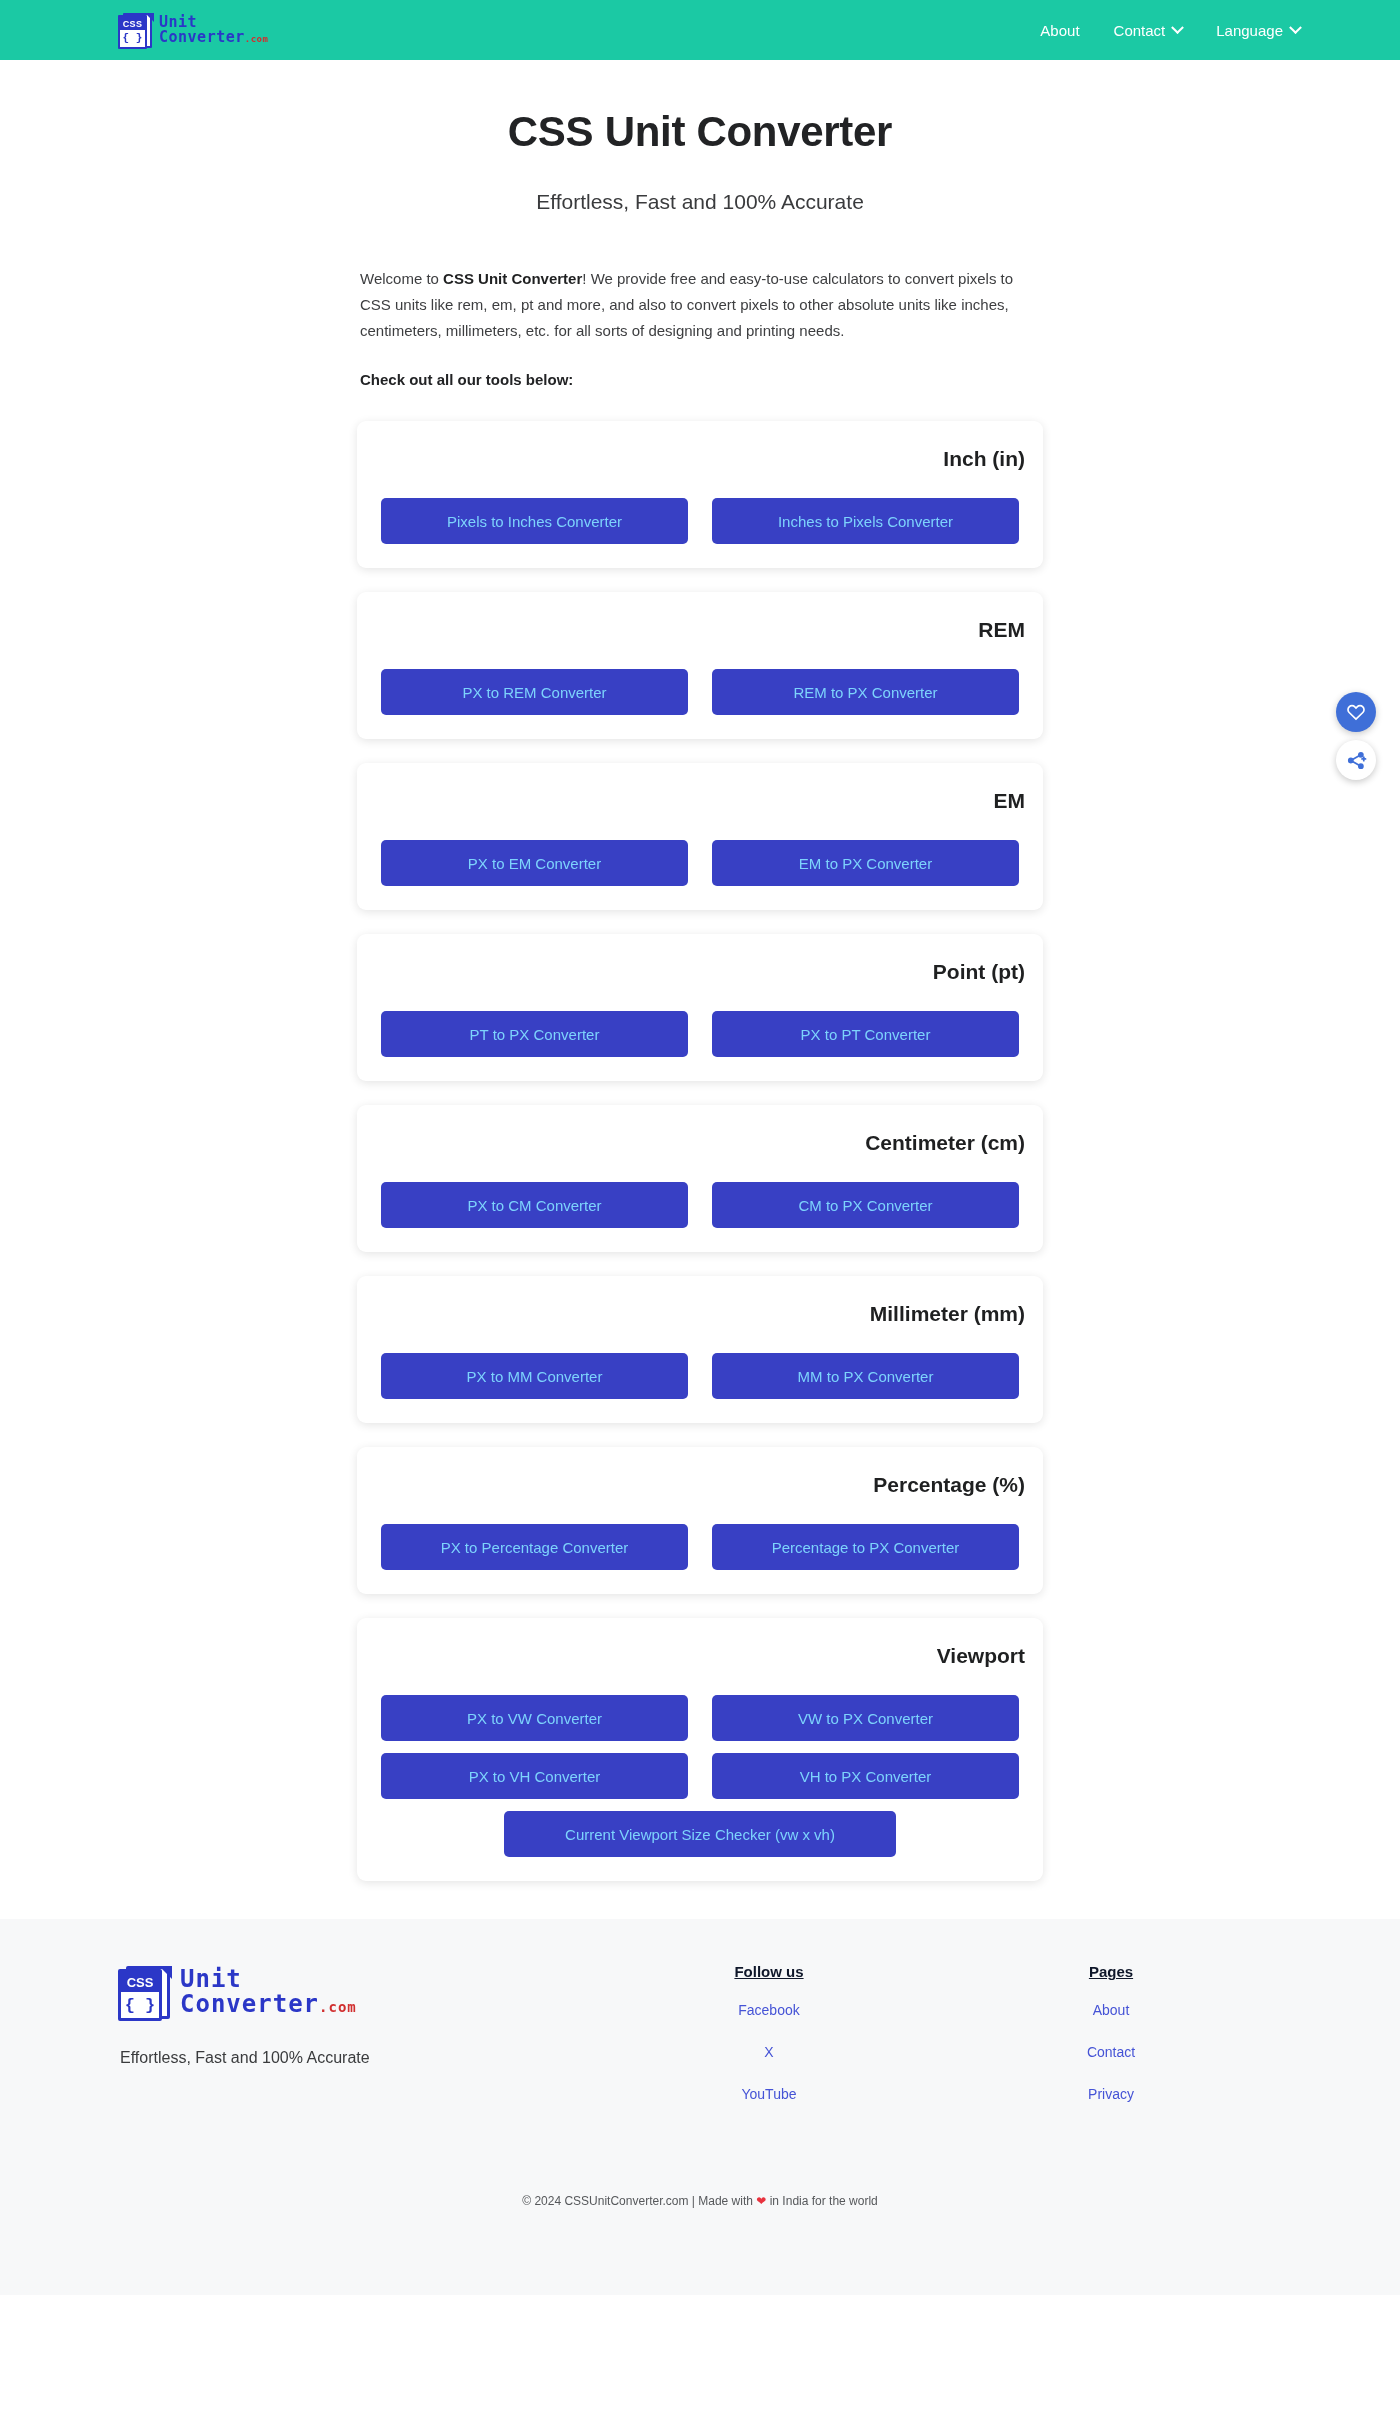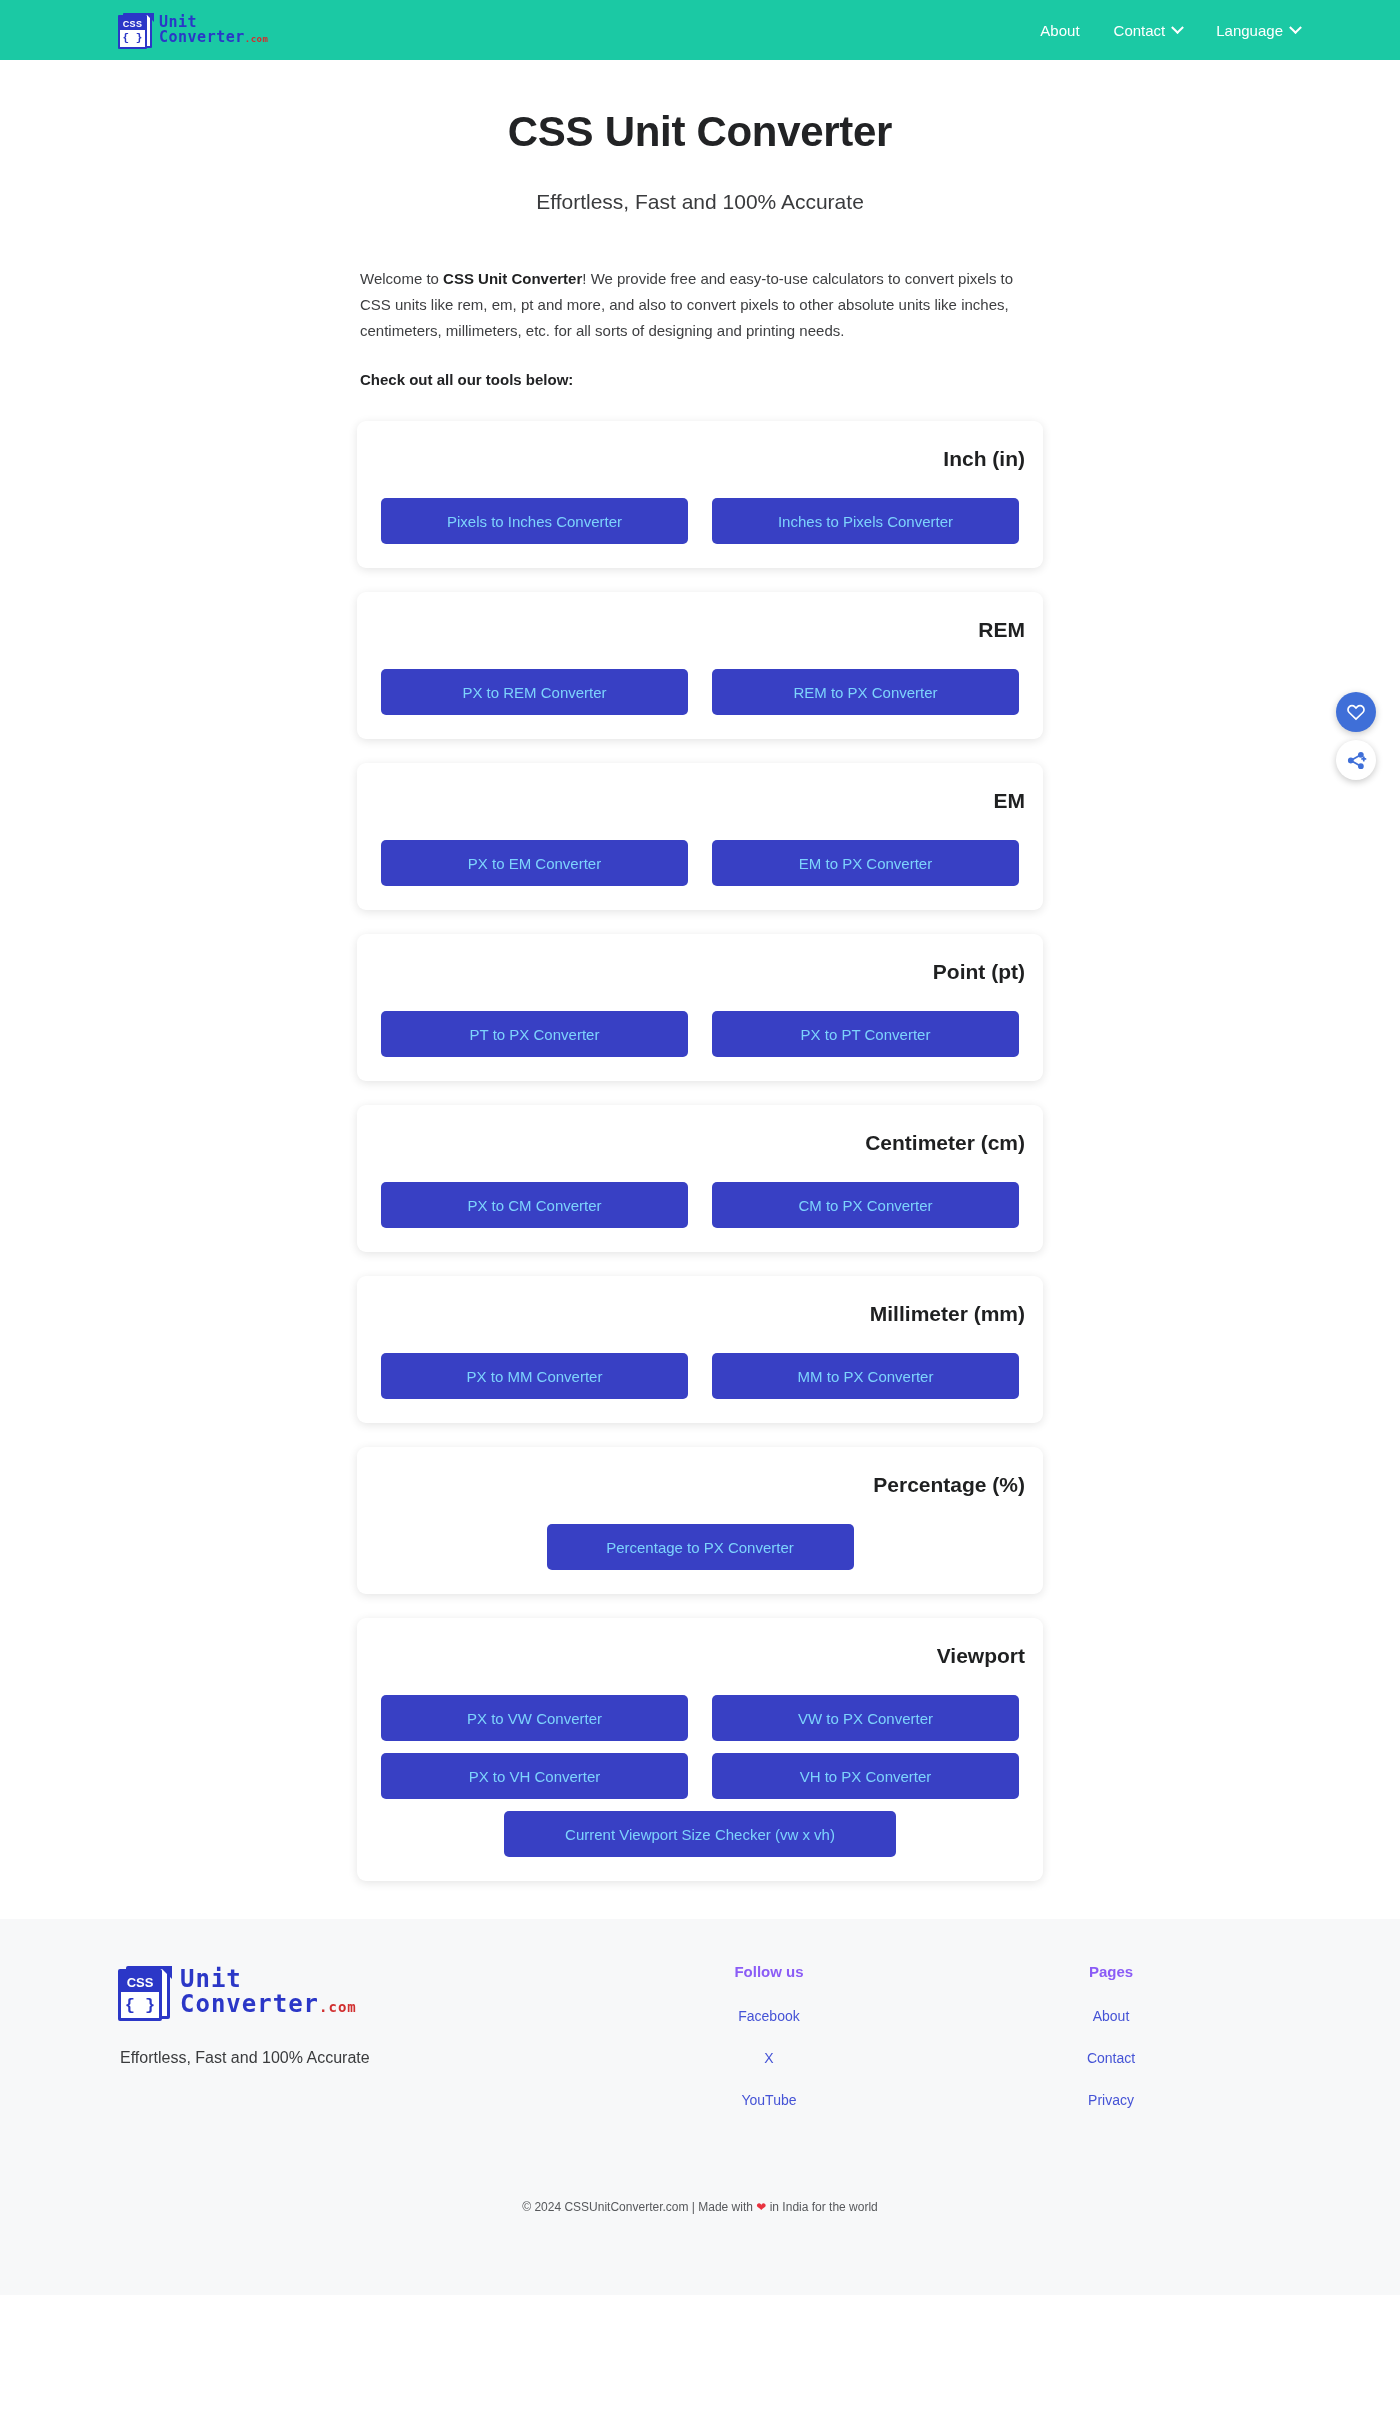--- a/index.html
+++ b/index.html
@@ -218,22 +218,23 @@
   .f-dot { color: #d12f2f; font-size: 14px; font-weight: bold; }
   .footer-tagline {
     margin-top: 28px;
     font-size: 16px;
     color: #3a3b3d;
     padding-left: 2px;
   }
   .fcol-head {
     font-size: 15px;
     font-weight: bold;
-    color: #8b5cf6;
-    margin-bottom: 28px;
+    color: #0f172a;
+    margin-bottom: 22px;
+    text-decoration: underline;
   }
   .flink {
     display: block;
     font-size: 14px;
     color: #4553d6;
     margin-bottom: 26px;
     text-decoration: none;
     cursor: pointer;
   }
   .copyright {
@@ -334,20 +335,21 @@
     <div class="card-title">Millimeter (mm)</div>
     <div class="btn-row">
       <button class="btn">PX to MM Converter</button>
       <button class="btn">MM to PX Converter</button>
     </div>
   </div>
 
   <div class="card">
     <div class="card-title">Percentage (%)</div>
     <div class="btn-row">
+      <button class="btn">PX to Percentage Converter</button>
       <button class="btn">Percentage to PX Converter</button>
     </div>
   </div>
 
 
   <div class="card">
     <div class="card-title">Viewport</div>
     <div class="btn-row">
       <button class="btn">PX to VW Converter</button>
       <button class="btn">VW to PX Converter</button>

